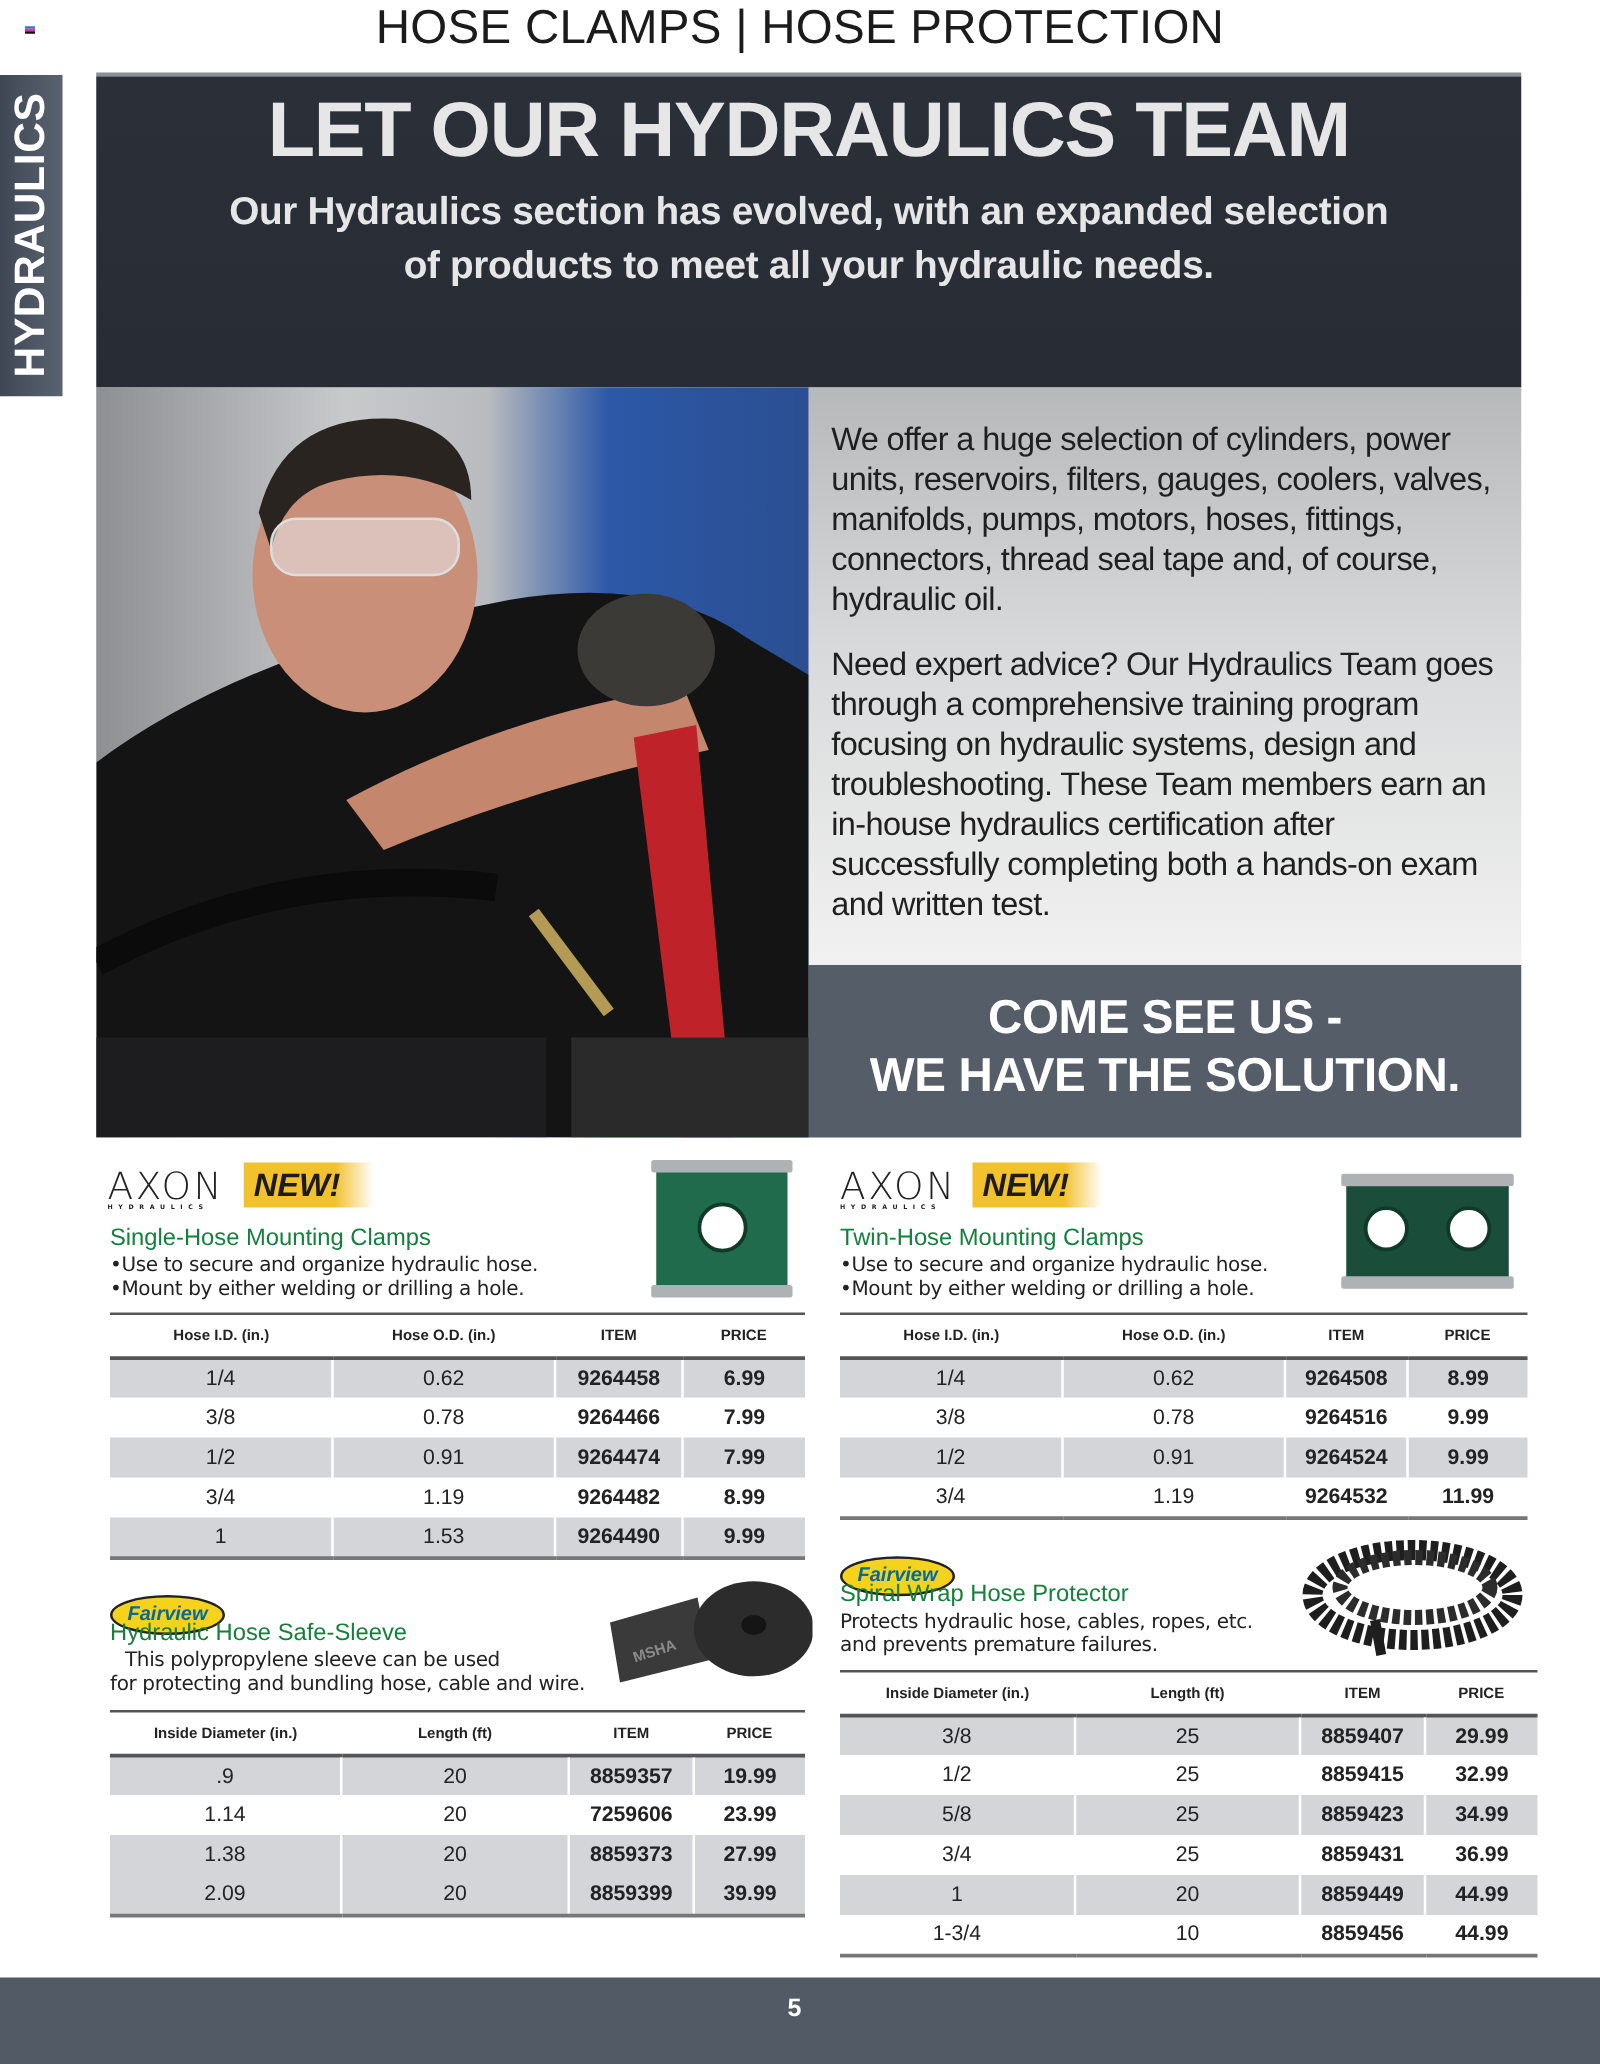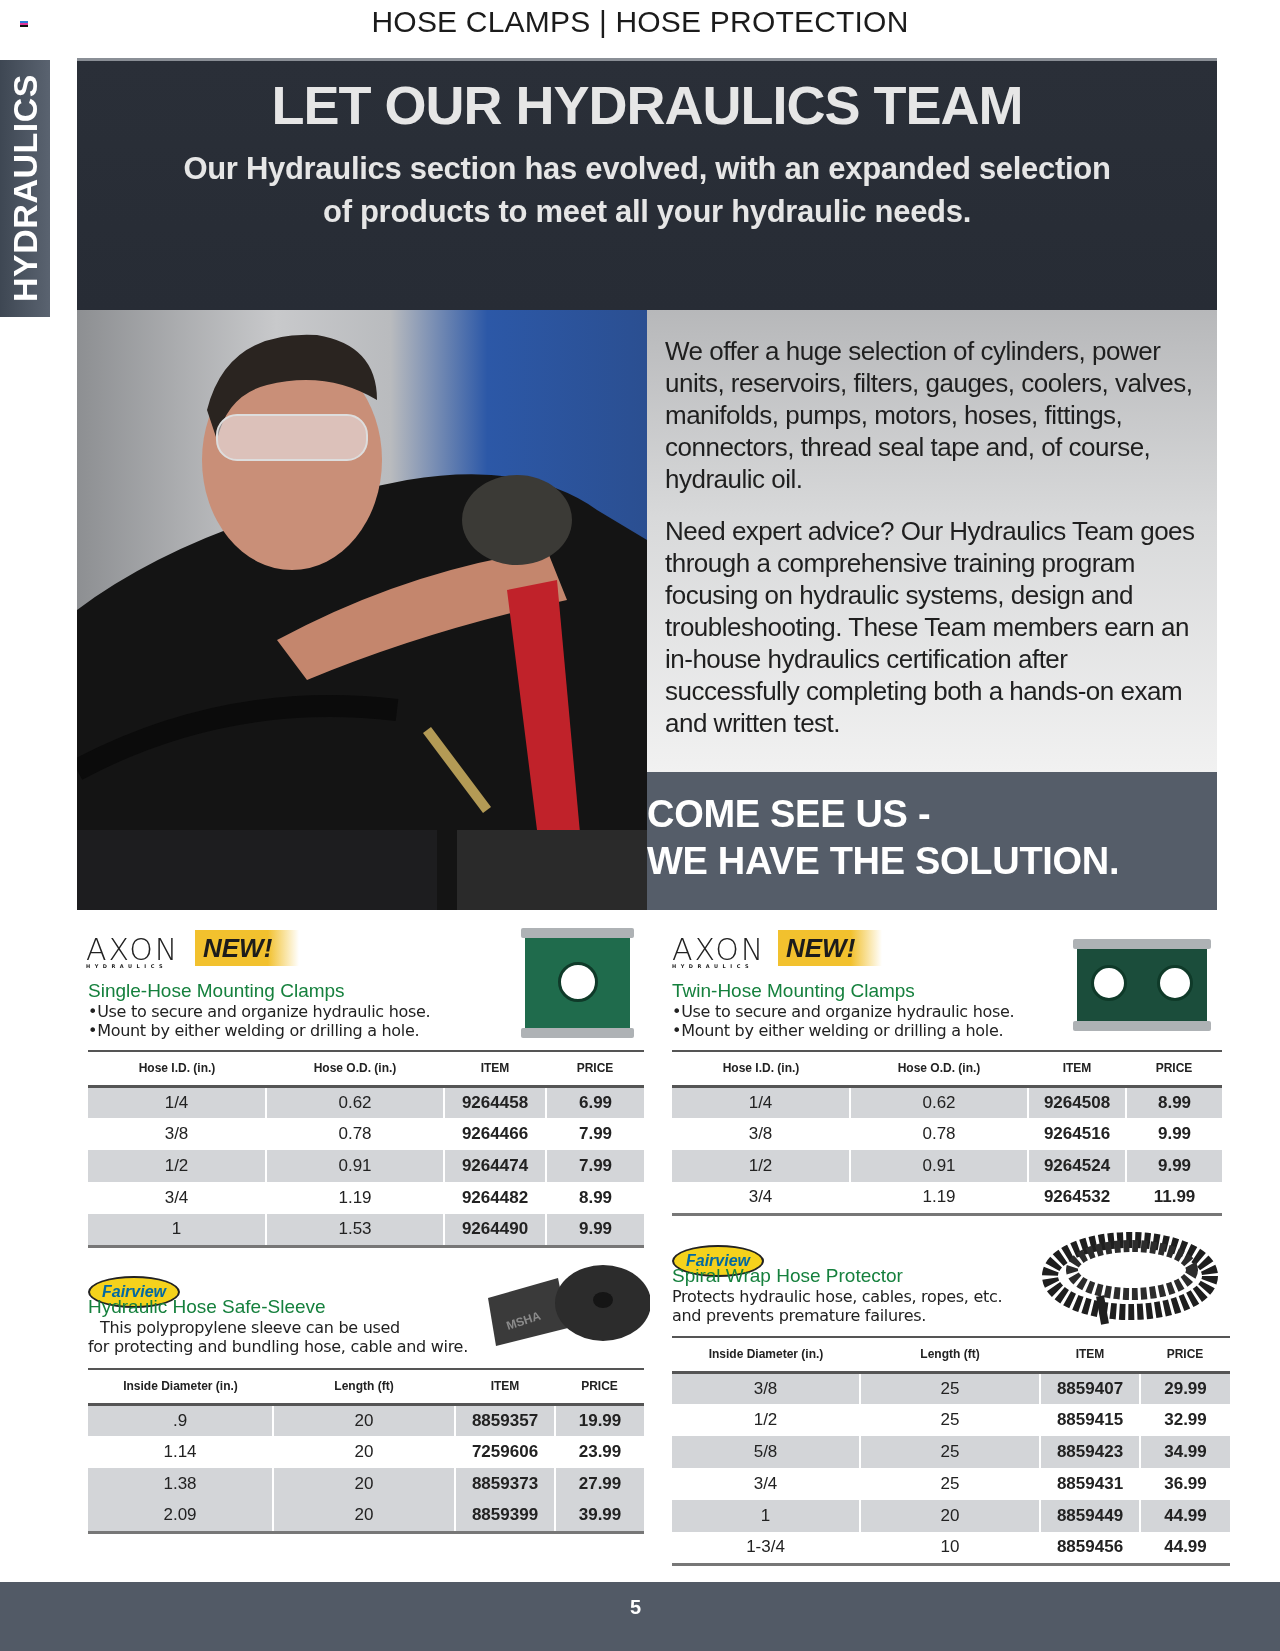--- a/index.html
+++ b/index.html
@@ -3,43 +3,43 @@
 <meta charset="utf-8">
 <style>
   * { box-sizing: border-box; margin: 0; padding: 0; }
   html, body { width: 1280px; height: 1651px; background: #ffffff; overflow: hidden; }
   body { position: relative; font-family: "Liberation Sans", sans-serif; color: #222; }
 
   .cmyk-mark { position: absolute; left: 20px; top: 21px; width: 8px; height: 8px; }
   .cmyk-mark span { display: block; height: 2px; }
 
   .page-title { position: absolute; left: 0; width: 1280px; top: 2px; text-align: center;
-    font-size: 30px; font-weight: normal; letter-spacing: 0.2px; color: #1b1b1b; line-height: 40px; }
+    font-size: 38px; font-weight: normal; letter-spacing: 0.2px; color: #1b1b1b; line-height: 40px; }
 
   .side-tab { position: absolute; left: 0; top: 60px; width: 50px; height: 257px;
     background: linear-gradient(90deg, #3e4753, #5a6370); }
   .side-tab span { position: absolute; left: 25px; top: 128px; transform: translate(-50%, -50%) rotate(-90deg);
     color: #fff; font-weight: bold; font-size: 34px; white-space: nowrap; letter-spacing: 0.5px; }
 
   .banner { position: absolute; left: 77px; top: 58px; width: 1140px; height: 252px;
     background: linear-gradient(180deg, #2a2f38 0%, #272c35 100%); border-top: 3px solid #8a8f96; text-align: center; }
-  .banner .h1 { color: #e6e6e6; font-weight: bold; font-size: 54px; line-height: 56px; margin-top: 16px; letter-spacing: -1px; }
+  .banner .h1 { color: #e6e6e6; font-weight: bold; font-size: 62px; line-height: 56px; margin-top: 16px; letter-spacing: -1px; }
   .banner .h2 { color: #e6e6e6; font-weight: bold; font-size: 70px; line-height: 66px; letter-spacing: -1.5px; }
   .banner .sub { color: #e6e6e6; font-weight: bold; font-size: 31px; line-height: 43px; margin-top: 14px; letter-spacing: -0.3px; }
 
   .photo { position: absolute; left: 77px; top: 310px; width: 570px; height: 600px; overflow: hidden;
     background: linear-gradient(90deg, #8d8f92 0%, #c8c9cb 35%, #b9bbbe 55%, #2c58a7 72%, #2b4f91 100%); }
 
   .info-panel { position: absolute; left: 647px; top: 310px; width: 570px; height: 462px;
     background: linear-gradient(180deg, #b7b8ba 0%, #d8d9da 45%, #f1f1f1 100%); padding: 25px 16px 0 18px; }
   .info-panel p { font-size: 26px; line-height: 32px; color: #1f1f1f; letter-spacing: -0.5px; }
   .info-panel p + p { margin-top: 20px; }
 
   .cta { position: absolute; left: 647px; top: 772px; width: 570px; height: 138px; background: #555d69;
-    text-align: left; color: #fff; font-weight: bold; font-size: 38px; line-height: 47px; padding-top: 19px; letter-spacing: -0.3px; }
+    text-align: center; color: #fff; font-weight: bold; font-size: 38px; line-height: 47px; padding-top: 19px; letter-spacing: -0.3px; }
   .logo-axon { position: absolute; font-family: "DejaVu Sans", sans-serif; font-size: 30px; color: #222; letter-spacing: 2px; font-weight: 300; }
   .logo-axon small { display: block; font-size: 5px; letter-spacing: 4.5px; margin-top: -4px; font-weight: bold; }
   .new-badge { position: absolute; width: 104px; height: 36px; background: linear-gradient(90deg, #f2c12e 70%, rgba(242,193,46,0)); 
     font-weight: bold; font-style: italic; font-size: 26px; color: #1c1c1c; padding-left: 8px; line-height: 36px; }
   .fairview { position: absolute; width: 92px; height: 32px; border-radius: 50%; background: #f5d21c; border: 2px solid #222;
     text-align: center; font-weight: bold; font-style: italic; font-size: 16px; line-height: 28px; color: #0369a1; margin-top: 20px; }
   .prod-title { position: absolute; font-weight: normal; font-size: 19px; color: #15803d; white-space: nowrap; }
   .prod-desc { position: absolute; font-size: 16px; line-height: 19px; color: #222; white-space: nowrap; font-family: "DejaVu Sans", sans-serif; letter-spacing: -0.3px; }
 
   .clamp-img { position: absolute; background: #1f6b4c; border-radius: 4px; }

